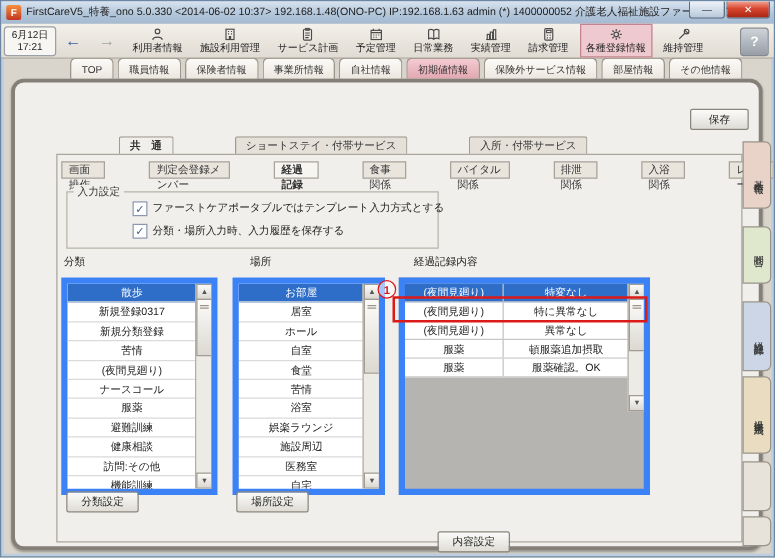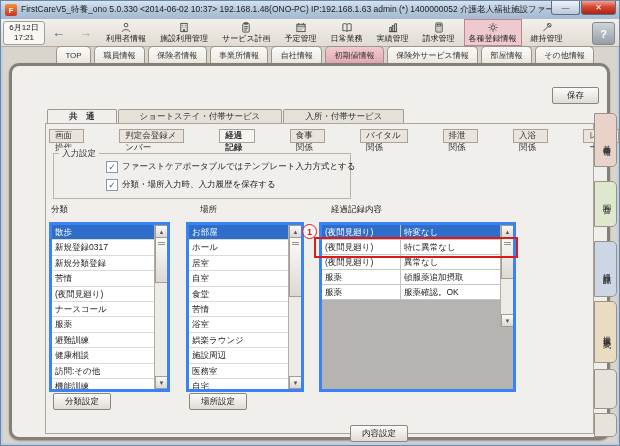--- a/index.html
+++ b/index.html
@@ -43,39 +43,39 @@
     background:linear-gradient(#fcfbf8,#ece7df);border:1px solid #9b968c;border-bottom:none;
     border-radius:5px 5px 0 0;padding:0 4px;}
   .tab.active{background:linear-gradient(#f3cbd0,#e3a8b1);}
   
   .frame{position:absolute;left:8px;top:62px;width:595px;height:371px;border:3px solid #847f77;
     border-radius:10px;background:#f1efeb;box-shadow:0 1px 2px rgba(0,0,0,.3);}
   .btn{position:absolute;background:linear-gradient(#fbfbfa,#dedcd5);border:1px solid #8a867e;
     border-radius:2px;font-size:8.5px;color:#222;display:grid;place-items:center;}
   
   .l1tabs{position:absolute;left:46px;top:108px;height:15px;display:flex;}
-  .l1tab{display:grid;place-items:center;font-size:8.5px;padding:0 21px;margin-right:1px;
-    background:#e5e1d8;border:1px solid #a09a90;border-bottom:none;border-radius:2px 2px 0 0;color:#333;}
+  .l1tab{display:grid;place-items:center;font-size:8.5px;padding:0 8px;margin-right:1px;
+    background:#e5e1d8;border:1px solid #a09a90;border-bottom:none;border-radius:2px 2px 0 0;color:#333;margin-left:48px;}
   .l1tab.active{background:#f1efeb;font-weight:bold;}
   .panel{position:absolute;left:44px;top:122px;width:547px;height:309px;border:1px solid #aaa69e;
     background:#f1efeb;}
   .l2tabs{position:absolute;left:49px;top:128px;height:14px;display:flex;gap:36px;}
   .l2tab{display:grid;place-items:center;font-size:8.5px;padding:0 5px;margin-left:-1px;
     background:#e9e5dd;border:1px solid #a8a29a;color:#333;}
   .l2tab.active{background:#f7f5f1;font-weight:bold;}
   
   .fieldset{position:absolute;left:52px;top:152px;width:296px;height:44px;border:1px solid #b8b4aa;}
   .legend{position:absolute;left:58px;top:147px;font-size:8.5px;background:#f1efeb;padding:0 3px;color:#333;}
   .checkrow{position:absolute;display:flex;align-items:center;gap:4px;font-size:8.5px;color:#222;padding-left:41px;}
   .cb{width:10px;height:10px;background:#fff;border:1px solid #8a97ad;display:grid;place-items:center;
     font-size:9px;line-height:1;color:#49618c;flex:0 0 auto;}
   .cb.checked::after{content:"✓";}
   .collabel{position:absolute;font-size:8.5px;color:#222;}
   
-  .listbox{position:absolute;background:#fff;border:3px solid #3b82f6;overflow:hidden;}
+  .listbox{position:absolute;background:#fff;border:5px solid #3b82f6;overflow:hidden;text-align:center;}
   .li{height:14.4px;line-height:14.4px;padding:0 3px;font-size:8.5px;border-bottom:1px solid #dadada;
     white-space:nowrap;overflow:hidden;color:#222;margin-right:12px;}
   .li.sel{background:#2e6dc8;color:#fff;}
   .vscroll{position:absolute;top:0;right:0;bottom:0;width:12px;background:#edebe5;border-left:1px solid #b2aea4;}
   .sbtn{position:absolute;left:0;width:11px;height:11px;background:linear-gradient(#fcfbf9,#dbd8d1);
     border:1px solid #a29d94;font-size:6px;display:grid;place-items:center;color:#555;line-height:1;}
   .sthumb{position:absolute;left:0;width:11px;background:linear-gradient(#fcfbf9,#dcd9d2);
     border:1px solid #a29d94;}
   .grip{height:1px;border-top:3px double #9a958c;margin:4px 2px 0;}
   
@@ -251,22 +251,22 @@
       <div class="sthumb" style="top:12px;height:44px;">
           <div class="grip"></div>
         </div>
       <div class="sbtn" style="bottom:0;">▼</div>
     </div>
   </div>
   <div class="btn" style="left:52px;top:392px;width:56px;height:15px;">分類設定</div>
 
   <div class="listbox" style="left:185px;top:221px;width:112px;height:164px;">
     <div class="li sel">お部屋</div>
+    <div class="li">居室</div>
     <div class="li">ホール</div>
-    <div class="li">居室</div>
     <div class="li">自室</div>
     <div class="li">食堂</div>
     <div class="li">苦情</div>
     <div class="li">浴室</div>
     <div class="li">娯楽ラウンジ</div>
     <div class="li">施設周辺</div>
     <div class="li">医務室</div>
     <div class="li">自宅</div>
     <div class="vscroll">
       <div class="sbtn" style="top:0;">▲</div>

